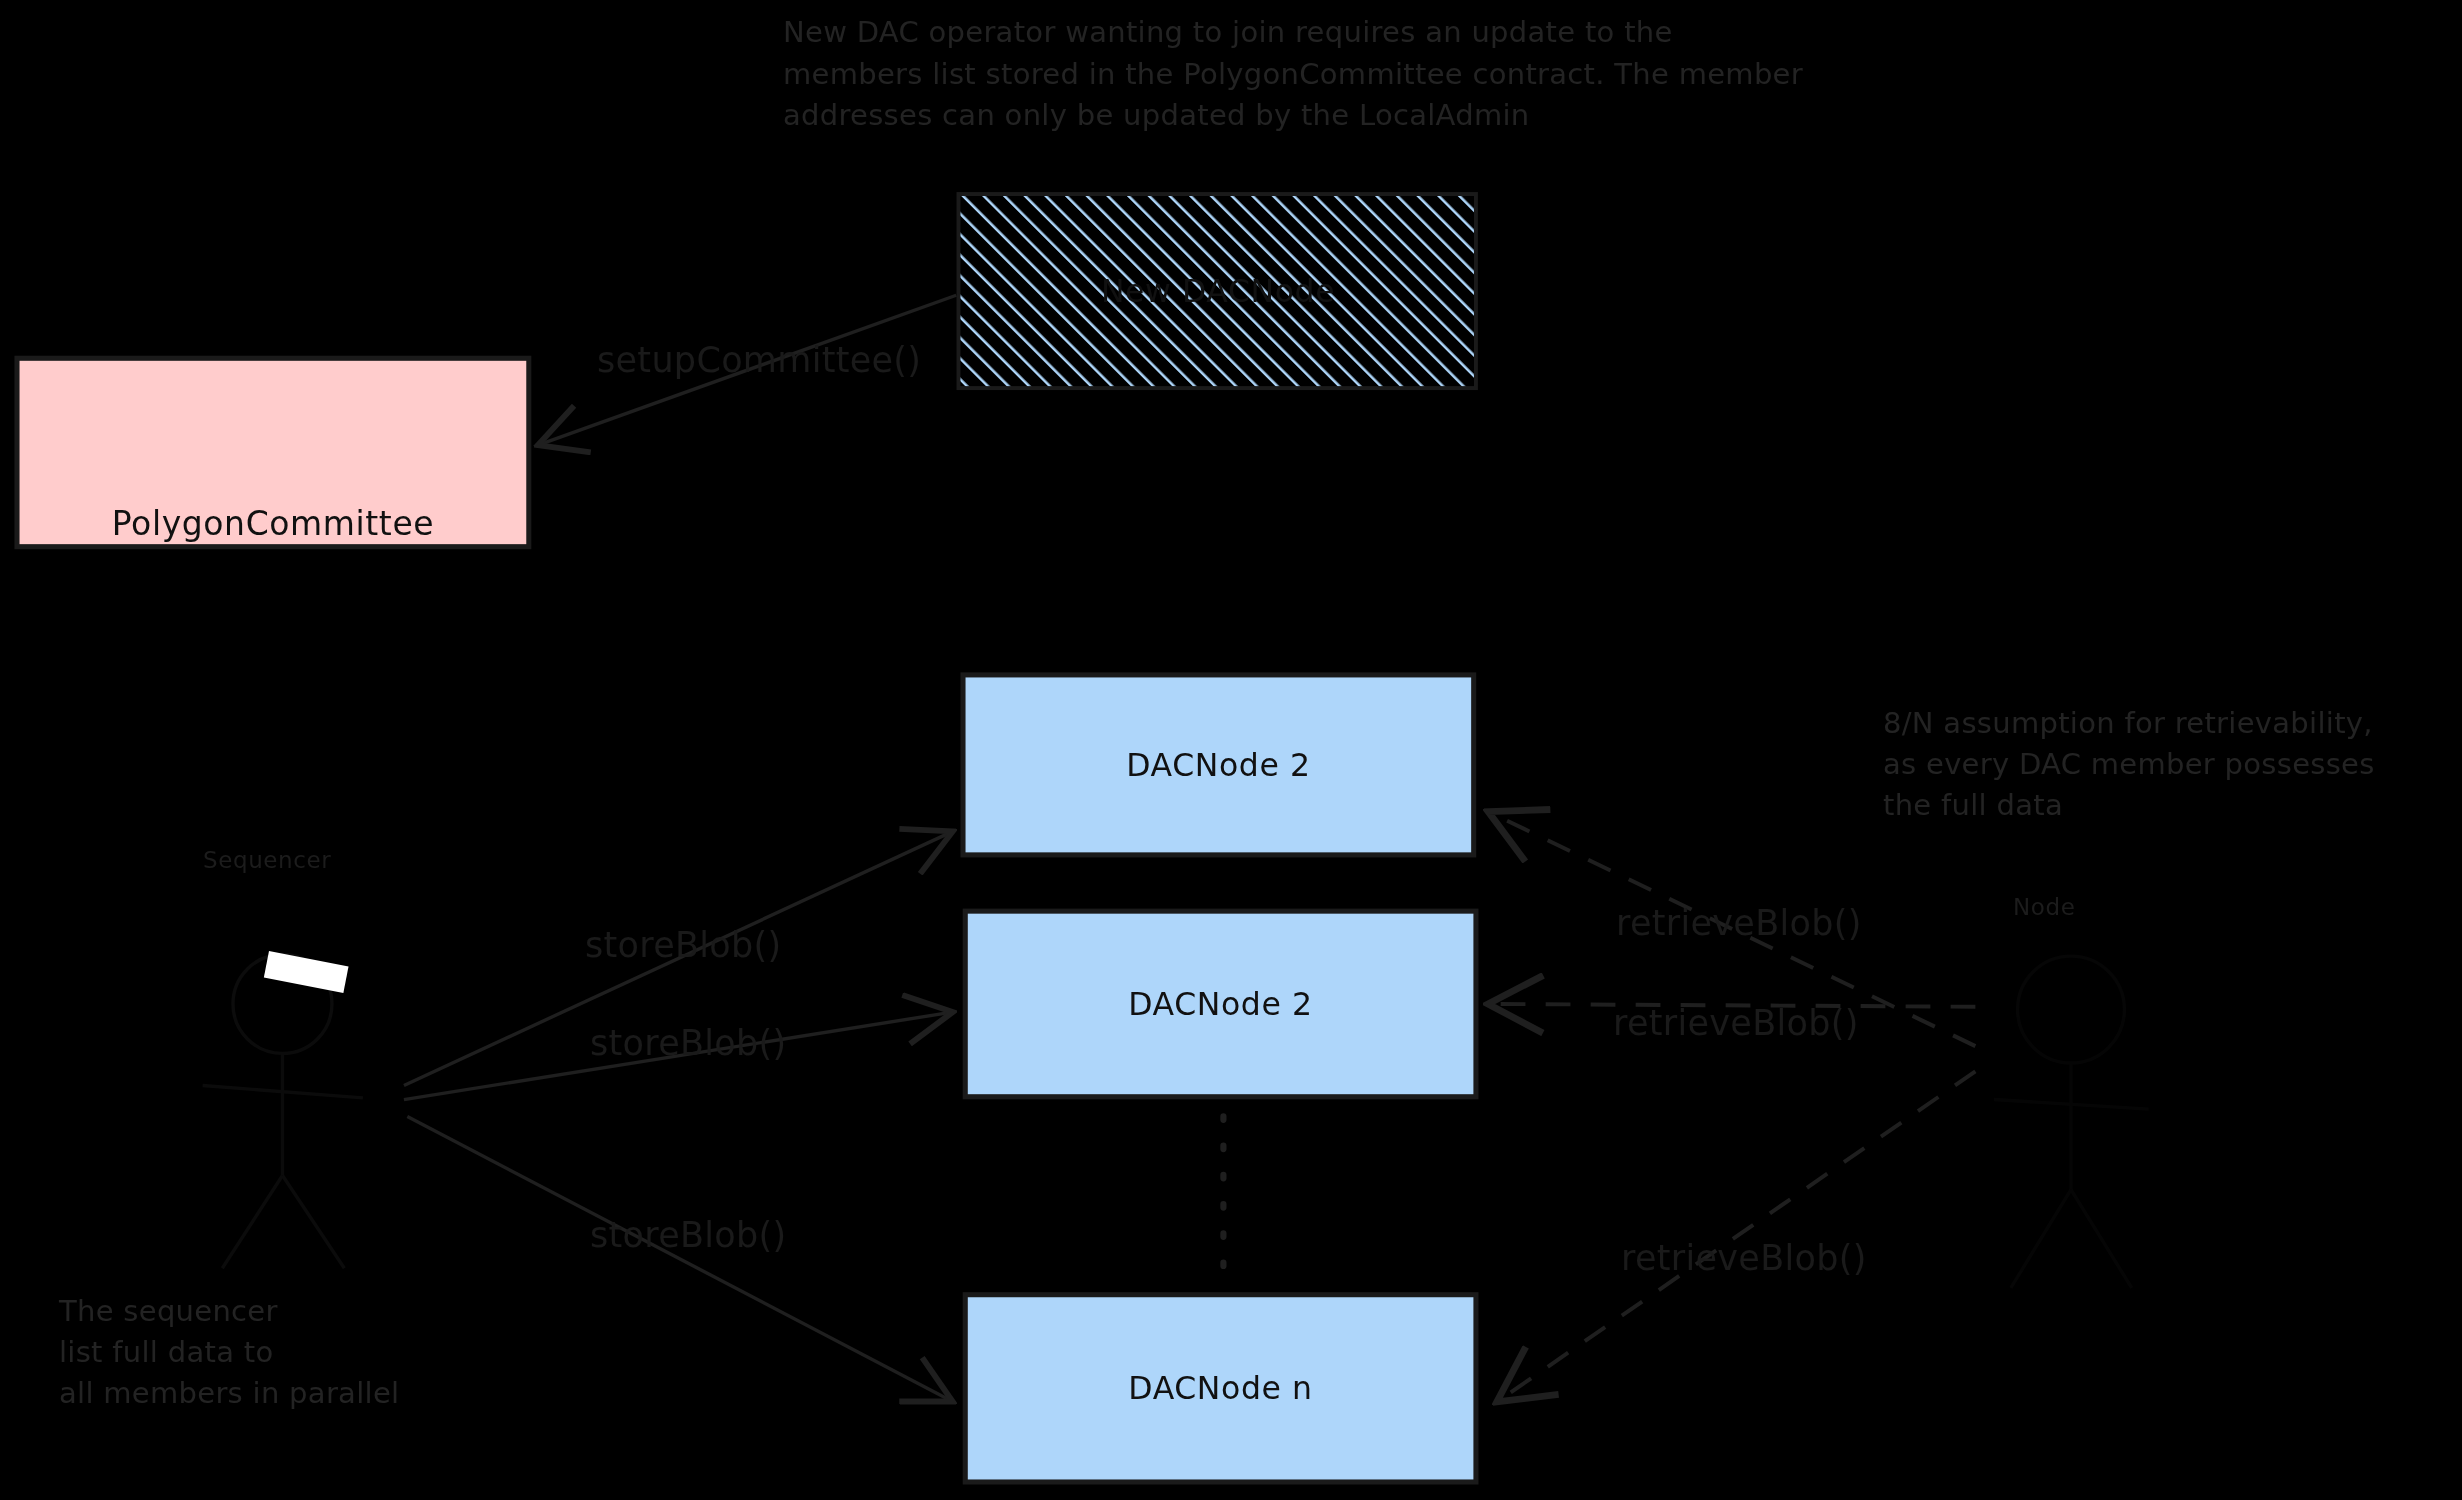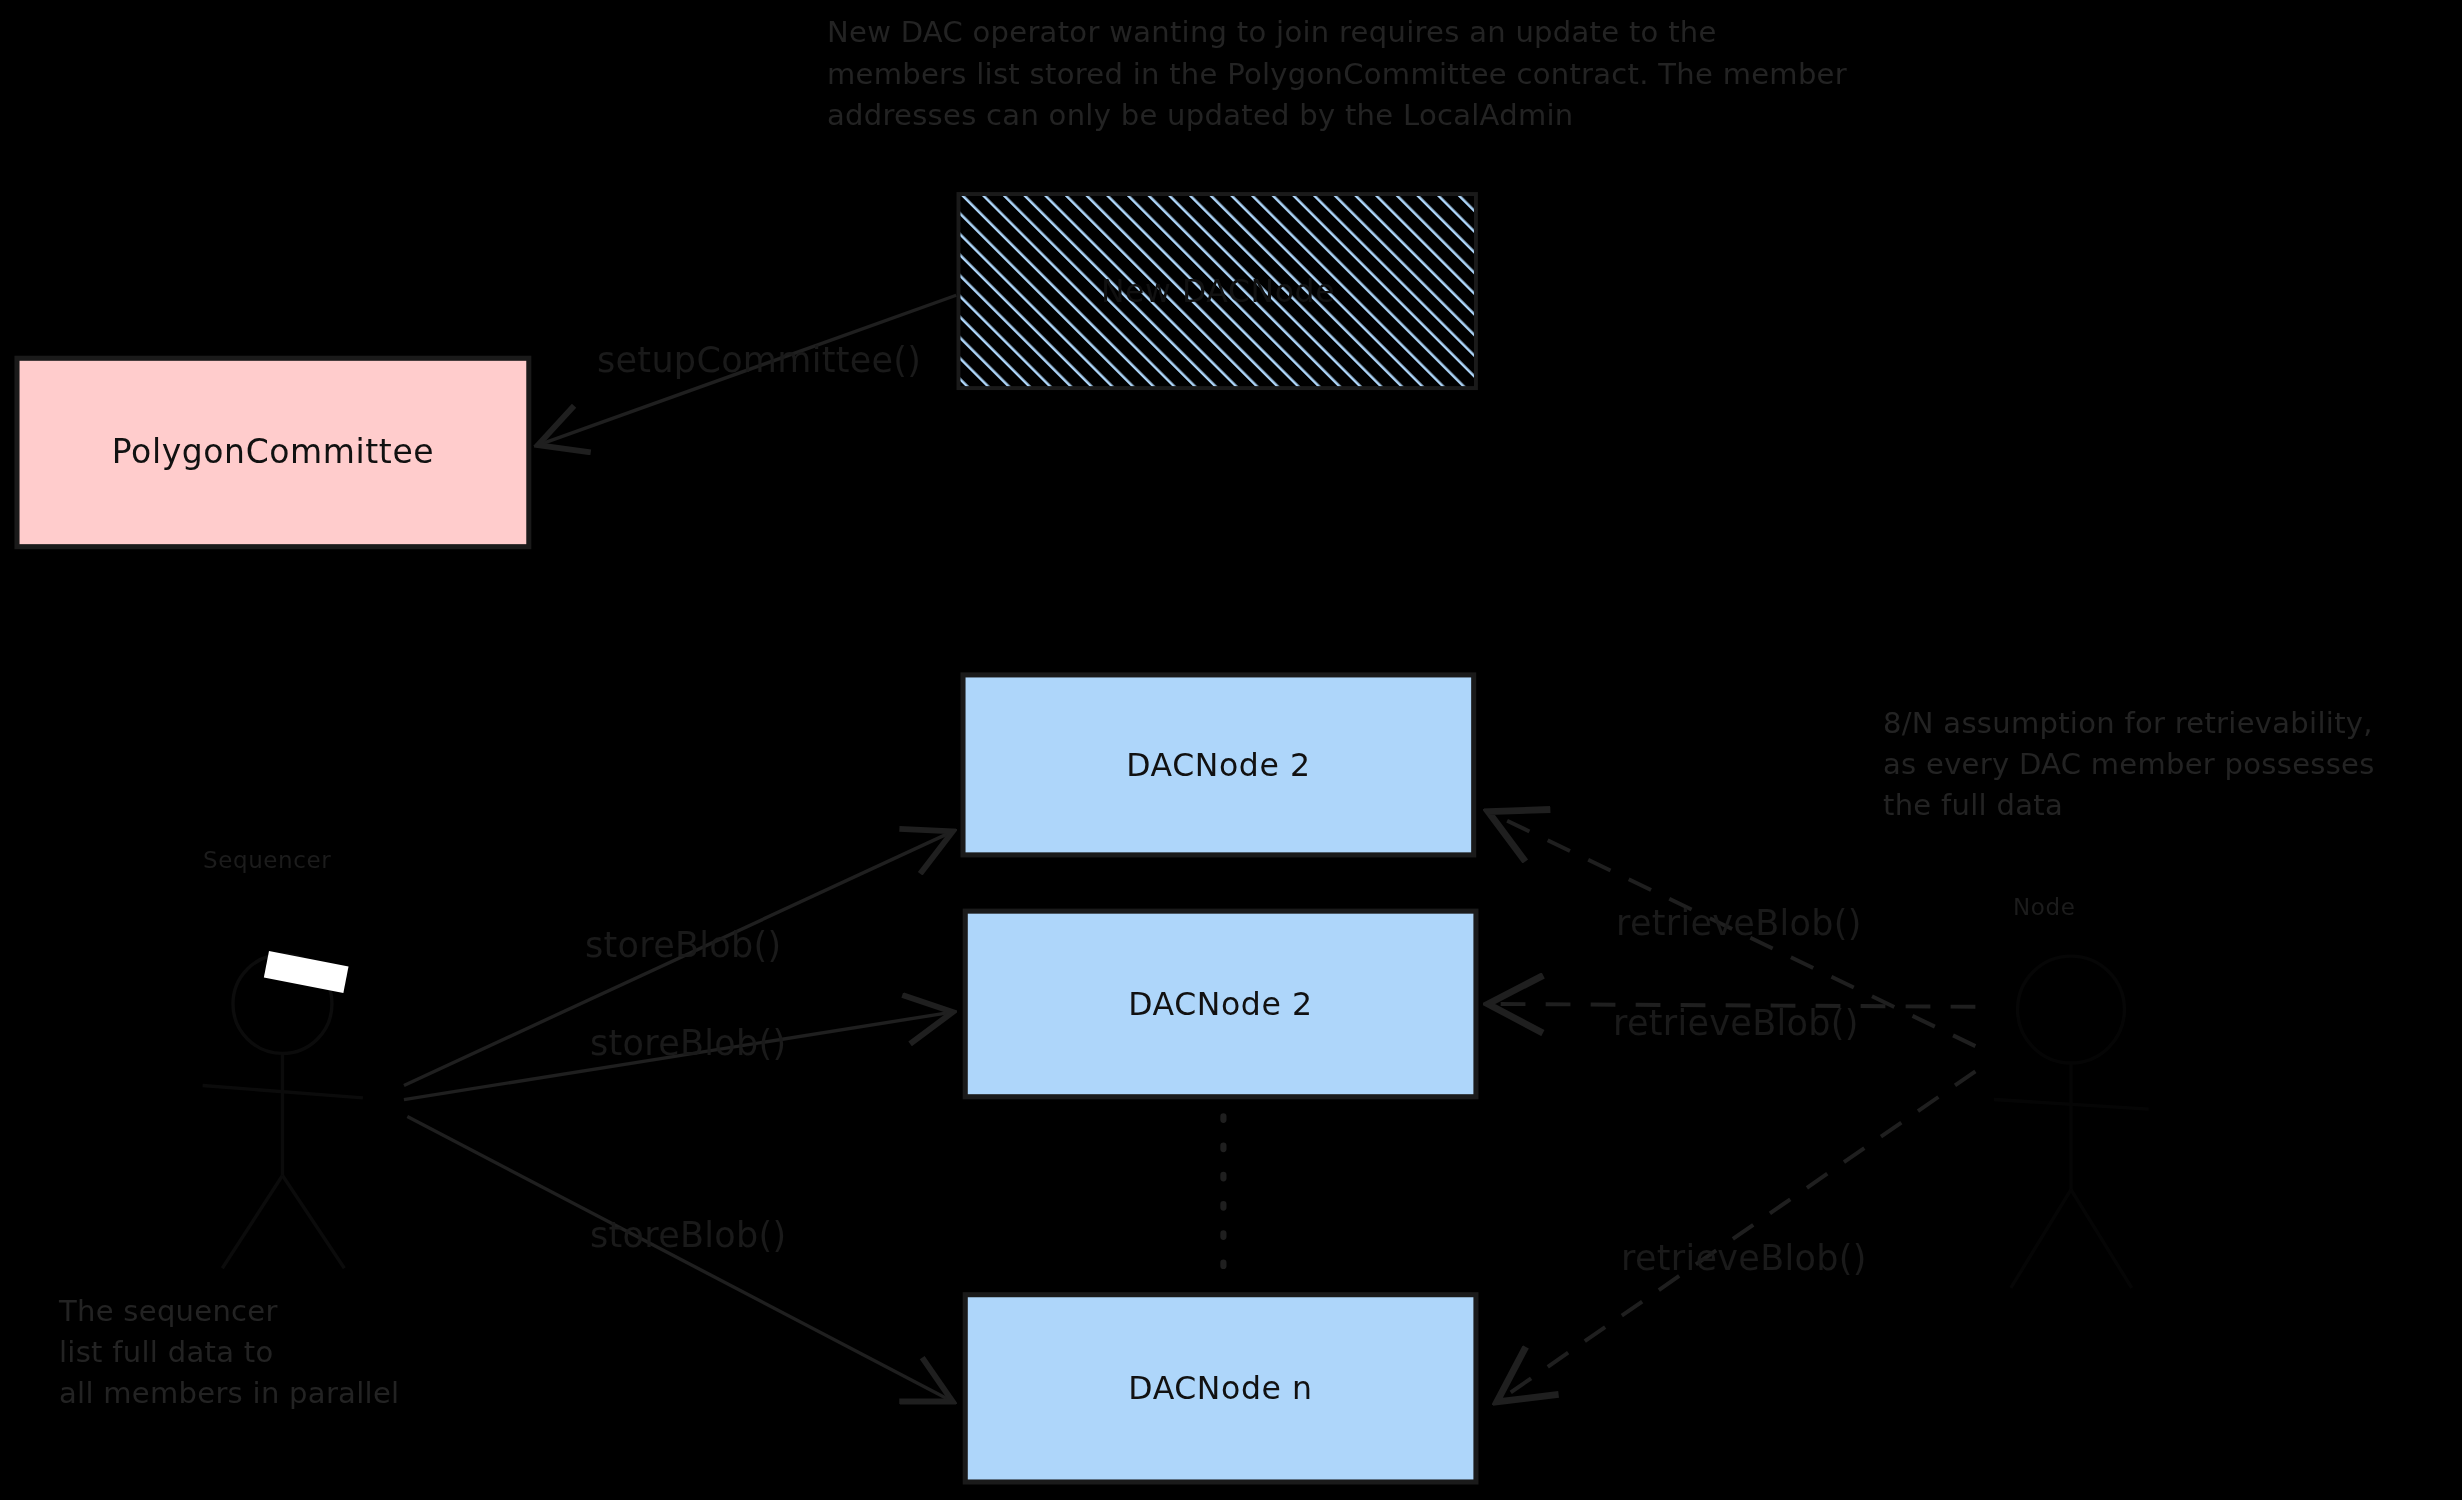--- a/index.html
+++ b/index.html
@@ -114,38 +114,38 @@
     <line x1="3545" y1="1955" x2="3820" y2="1972"></line>
     <line x1="3682" y1="2115" x2="3575" y2="2290"></line>
     <line x1="3682" y1="2115" x2="3790" y2="2290"></line>
   </g>
 
   <path d="M 3512 1860 L 2650 1445" fill="none" stroke="#1f1f1f" stroke-width="7" stroke-dasharray="44 36" marker-end="url(#arrowDash)"></path>
   <path d="M 3512 1790 L 2650 1785" fill="none" stroke="#1f1f1f" stroke-width="7" stroke-dasharray="44 36" marker-end="url(#arrowDash)"></path>
   <path d="M 3512 1905 L 2665 2490" fill="none" stroke="#1f1f1f" stroke-width="7" stroke-dasharray="44 36" marker-end="url(#arrowDash)"></path>
 </svg>
 
-<div class="annot" style="left:783px; top:12.4px; width:1159px;margin-left:44px;">New DAC operator wanting to join requires an update to the
+<div class="annot" style="left:783px; top:12.4px; width:1159px;">New DAC operator wanting to join requires an update to the
 members list stored in the PolygonCommittee contract. The member
 addresses can only be updated by the LocalAdmin</div>
 
 <div class="annot" style="left:1883px; top:703px; width:568px;">8/N assumption for retrievability,
 as every DAC member possesses
 the full data</div>
 
 <div class="annot" style="left:59px; top:1291px; width:439px;">The sequencer
 list full data to
 all members in parallel</div>
 
 <div class="node-label" style="left:959px; top:194px; width:518px; height:194px;">
   <span>New DAC</span>
   <span>Node</span>
 </div>
 
-<div class="node-label" style="left:17px; top:358px; width:512px; height:188px; font-size:33px;">
+<div class="node-label" style="left:17px; top:358px; width:512px; height:188px; font-size:33px;align-items:flex-end;">
   <span>PolygonCommittee</span>
 </div>
 
 <div class="node-label" style="left:963px; top:675px; width:511px; height:180px;">
   <span>DAC</span>
   <span>Node 2</span>
 </div>
 
 <div class="node-label" style="left:965px; top:911px; width:511px; height:186px;">
   <span>DAC</span>

